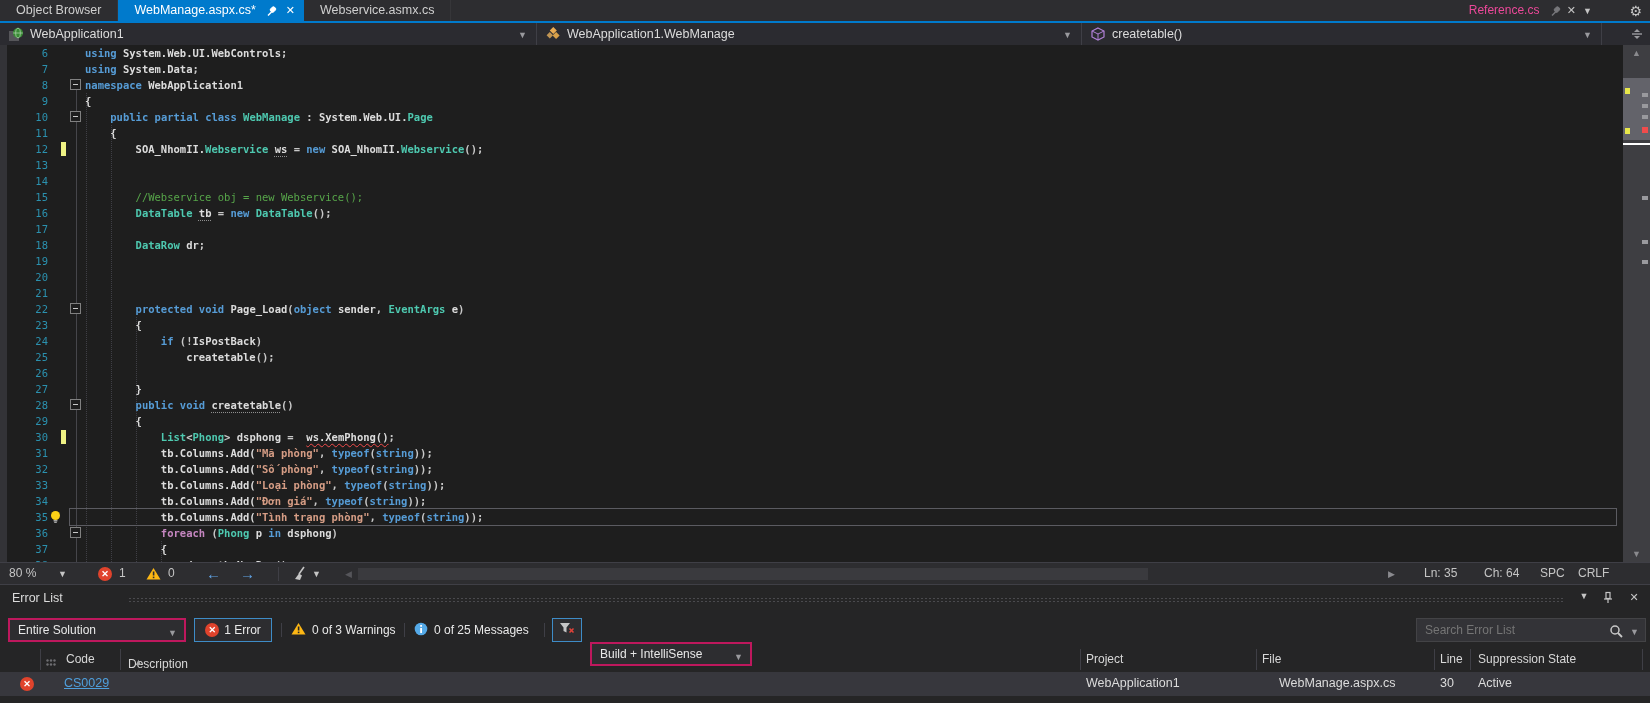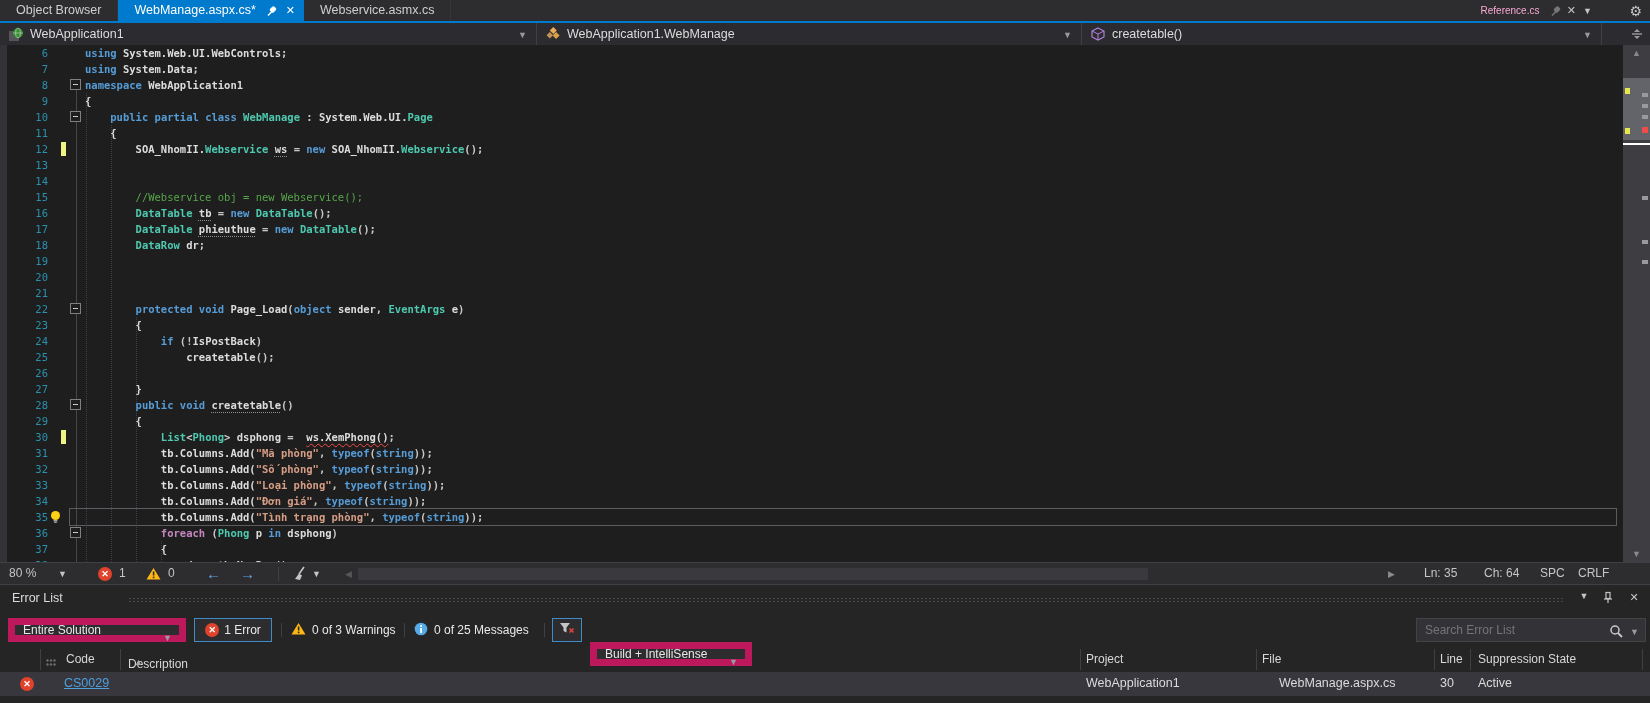--- a/index.html
+++ b/index.html
@@ -4,21 +4,21 @@
 <style>
   html,body{margin:0;padding:0;background:#2D2D30;font-family:"Liberation Sans",sans-serif;}
   #app{position:relative;width:1650px;height:703px;overflow:hidden;background:#2D2D30;}
   #app *{box-sizing:border-box;}
 
   
   .tabbar{position:absolute;left:0;top:0;width:1650px;height:23px;background:#2D2D30;border-bottom:2px solid #007ACC;display:flex;}
   .tab{height:21px;line-height:21px;padding:0 16px;font-size:12.5px;color:#CFCFCF;white-space:nowrap;border-right:1px solid #363639;}
   .tab.active{background:#007ACC;color:#FFFFFF;display:flex;align-items:center;gap:7px;padding-right:9px;border-right:none;}
   .tabs-right{position:absolute;right:0;top:0;height:21px;display:flex;align-items:center;}
-  .tab-preview{font-size:10px;color:#f9a8d4;padding:0 8px;line-height:21px;}
+  .tab-preview{font-size:12px;color:#ec4899;padding:0 8px;line-height:21px;}
   .ticon{display:inline-flex;align-items:center;justify-content:center;width:16px;height:16px;}
   .tx{font-size:11px;color:#FFFFFF;}
   .tx-dim{color:#C5C5C5;}
   .chev{font-size:9px;color:#C5C5C5;}
   .gear{font-size:14px;color:#C5C5C5;margin-left:34px;margin-right:8px;}
 
   
   .navbar{position:absolute;left:0;top:23px;width:1650px;height:22px;background:#2B2B30;display:flex;font-size:12.5px;color:#DCDCDC;}
   .nav-sec{position:relative;height:22px;display:flex;align-items:center;padding-left:8px;border-right:1px solid #3F3F46;}
   .nav-sec .lbl{margin-left:6px;white-space:nowrap;}
@@ -64,21 +64,21 @@
   .navarrow{font-size:15px;color:#61A5E8;top:0;}
   .hs-arrow{font-size:9px;top:1px;}
   .hs-thumb{position:absolute;left:358px;top:5px;width:790px;height:12px;background:#3A3A3E;}
 
   
   .panel{position:absolute;left:0;top:584px;width:1650px;height:119px;background:#252526;border-top:1px solid #3F3F46;color:#CCCCCC;}
   .ptitle-label{position:absolute;left:12px;top:6px;font-size:12.5px;color:#DCDCDC;}
   .pdots{position:absolute;left:128px;right:86px;top:12px;height:6px;background-image:radial-gradient(#4A4A4E 1px,transparent 1.2px);background-size:4px 3px;}
   .pt-ic{position:absolute;top:6px;width:16px;height:16px;text-align:center;}
   .ptool{position:absolute;top:33px;height:24px;display:flex;align-items:center;font-size:12px;color:#E8E8E8;}
-  .combo{background:#2D2D30;border:7px solid #be185d;position:relative;padding-left:8px;}
+  .combo{background:#2D2D30;border:2px solid #be185d;position:relative;padding-left:8px;}
   .combo .cchev{position:absolute;right:7px;top:8px;font-size:9px;color:#9A9A9E;}
   .tbtn{border:1px solid #3E8CC7;background:#2D2D30;display:flex;align-items:center;gap:5px;padding:0 6px;justify-content:center;}
   .grp{display:flex;align-items:center;gap:6px;}
   .psep{position:absolute;top:38px;width:1px;height:14px;background:#3F3F46;}
   .search{position:absolute;left:1416px;top:33px;width:230px;height:24px;background:#333337;border:1px solid #434346;}
   .search input{position:absolute;left:6px;top:2px;width:175px;height:18px;background:transparent;border:none;outline:none;color:#9A9A9E;font-size:12px;font-family:"Liberation Sans",sans-serif;}
   .search .mag{position:absolute;right:22px;top:5px;}
   .search .schev{position:absolute;right:6px;top:8px;font-size:9px;color:#9A9A9E;}
 
   .pheader{position:absolute;left:0;top:62px;width:1650px;height:25px;font-size:12px;color:#D8D8D8;}
@@ -223,21 +223,20 @@
         <div class="crow" style="top: 144px;">
           <span class="lnum">15</span>
           <span class="ctext"><span class="tk-m">        //Webservice obj = new Webservice();</span></span>
         </div>
         <div class="crow" style="top: 160px;">
           <span class="lnum">16</span>
           <span class="ctext"><span class="tk-i">        </span><span class="tk-t">DataTable</span><span class="tk-i"> </span><span class="tk-u">tb</span><span class="tk-o"> = </span><span class="tk-k">new</span><span class="tk-i"> </span><span class="tk-t">DataTable</span><span class="tk-o">();</span></span>
         </div>
         <div class="crow" style="top: 176px;">
           <span class="lnum">17</span>
-          <span class="ctext"><span class="tk-i">        </span><span class="tk-t">DataTable</span><span class="tk-i"> </span><span class="tk-u">phieuthue</span><span class="tk-o"> = </span><span class="tk-k">new</span><span class="tk-i"> </span><span class="tk-t">DataTable</span><span class="tk-o">();</span></span>
         </div>
         <div class="crow" style="top: 192px;">
           <span class="lnum">18</span>
           <span class="ctext"><span class="tk-i">        </span><span class="tk-t">DataRow</span><span class="tk-i"> dr</span><span class="tk-o">;</span></span>
         </div>
         <div class="crow" style="top: 208px;">
           <span class="lnum">19</span>
         </div>
         <div class="crow" style="top: 224px;">
           <span class="lnum">20</span>

